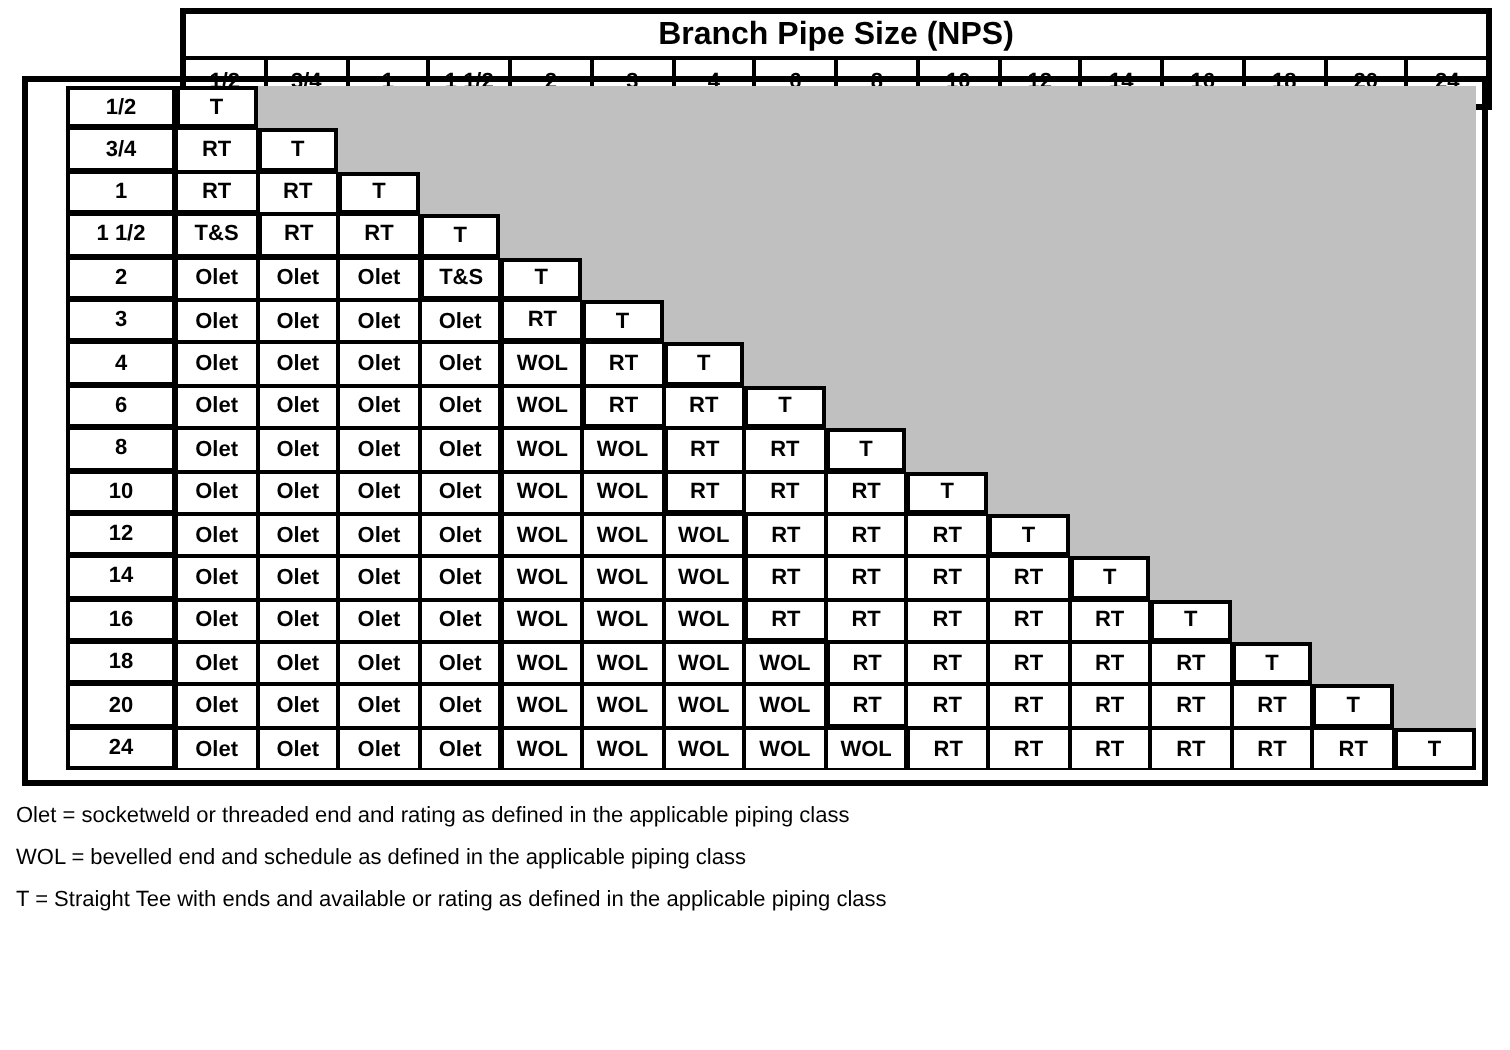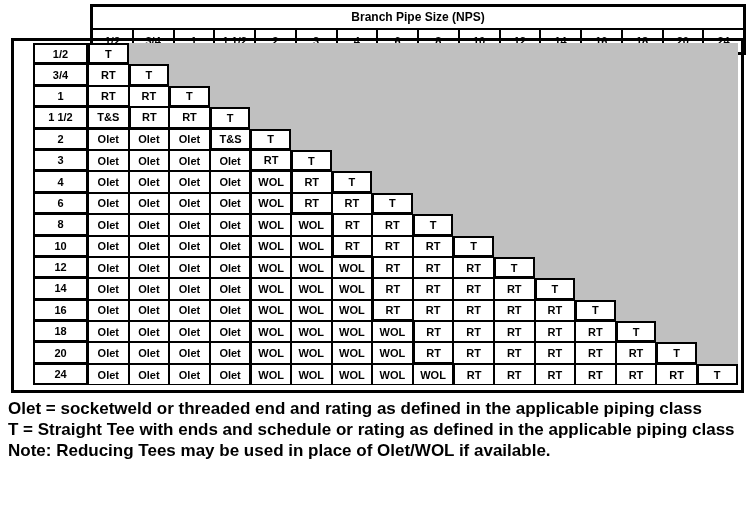--- a/index.html
+++ b/index.html
@@ -38,21 +38,21 @@
     position:absolute;
     left:90px;top:4px;
     width:656px;
     border:3px solid #000;
     box-sizing:border-box;
     background:#fff;
   }
   .branchtitle{
     height:21px;line-height:21px;
     text-align:center;
-    font-size:12px;font-weight:bold;
+    font-size:16px;font-weight:bold;
     border-bottom:2px solid #000;
     background:#fff;
   }
   .branchcols{
     display:flex;
     height:22px;
   }
   .branchcols .bc{
     flex:1 1 0;
     border-right:2px solid #000;
@@ -101,22 +101,22 @@
     border:none;
   }
 
   
   .legend{
     position:absolute;
     left:8px;top:398px;
     width:740px;
   }
   .legend .ln{
-    font-size:17px;
-    font-weight:bold;
+    font-size:11px;
+    font-weight:normal;
     line-height:21px;
     white-space:nowrap;
   }
 </style>
 </head>
 <body>
 
 <div id="root">
 
   <div class="branchwrap">
@@ -415,17 +415,17 @@
       <div class="cell">RT</div>
       <div class="cell">RT</div>
       <div class="cell">RT</div>
       <div class="cell">RT</div>
       <div class="cell">RT</div>
       <div class="cell diag edge-t edge-l">T</div>
     </div>
 
   <div class="legend" id="legend-block">
       <div class="ln">Olet = socketweld or threaded end and rating as defined in the applicable piping class</div>
-      <div class="ln">T = Straight Tee with ends and schedule or rating as defined in the applicable piping class</div>
-      <div class="ln">Note: Reducing Tees may be used in place of Olet/WOL if available.</div>
+      <div class="ln">WOL = bevelled end and schedule as defined in the applicable piping class</div>
+      <div class="ln">T = Straight Tee with ends and available or rating as defined in the applicable piping class</div>
     </div>
 
 </div>
 
 </body></html>

